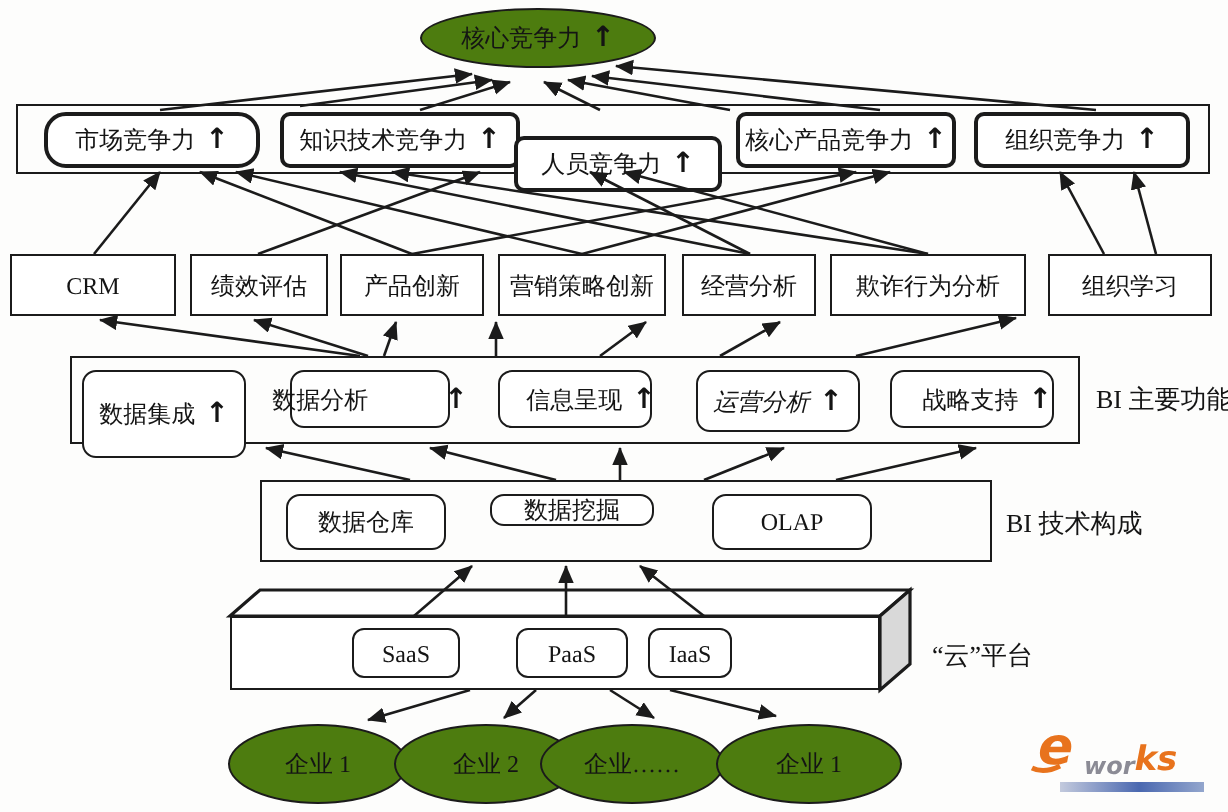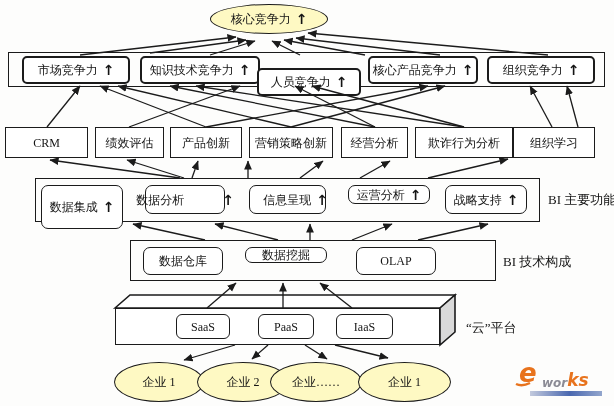--- a/index.html
+++ b/index.html
@@ -8,21 +8,21 @@
     font-family:"Liberation Serif","DejaVu Serif",serif;color:#141414;overflow:hidden;
   }
   .arrows{position:absolute;left:0;top:0;width:614px;height:406px;pointer-events:none;z-index:5;}
   .box{position:absolute;display:flex;align-items:center;justify-content:center;
        background:#fff;border:1.5px solid #1b1b1b;font-size:12px;line-height:1;
        white-space:nowrap;z-index:2;box-sizing:border-box;}
   .rounded{border-radius:7px;}
   .bold-border{border-width:2px;border-radius:5px;}
   .outer{position:absolute;border:1.6px solid #1b1b1b;background:transparent;z-index:1;box-sizing:border-box;}
   .ellipse{position:absolute;display:flex;align-items:center;justify-content:center;
-       border:1.5px solid #1b1b1b;border-radius:50%;background:#fef9c3;font-size:12px;
+       border:1.5px solid #1b1b1b;border-radius:50%;background:#4d7c0f;font-size:12px;
        white-space:nowrap;z-index:2;box-sizing:border-box;}
   .up{font-weight:bold;font-size:14px;margin-left:5px;font-family:"DejaVu Sans",sans-serif;}
   .caption{position:absolute;font-size:13px;white-space:nowrap;z-index:3;}
   .cloud-front{position:absolute;left:115px;top:308px;width:325px;height:37px;
        border:1.6px solid #1b1b1b;background:#fff;z-index:2;box-sizing:border-box;}
   .cloud-box{z-index:3;border-radius:6px;}
   
   .logo{position:absolute;left:512px;top:356px;width:100px;height:46px;z-index:4;
         font-family:"DejaVu Sans","Liberation Sans",sans-serif;}
   .logo-row{display:flex;align-items:flex-end;}
@@ -96,21 +96,21 @@
       <line x1="335" y1="345" x2="388" y2="358" marker-end="url(#ah)"></line>
     </g>
   </svg>
 
   <div class="ellipse" style="left:210px;top:4px;width:118px;height:30px;">
     <span>核心竞争力</span>
     <span class="up">↑</span>
   </div>
 
   <div class="outer" style="left:8px;top:52px;width:597px;height:35px;"></div>
-  <div class="box bold-border" style="left:22px;top:56px;width:108px;height:28px;">
+  <div class="box bold-border" style="left:22px;top:56px;width:108px;height:28px;border-radius:11px;">
     <span>市场竞争力</span>
       <span class="up">↑</span>
   </div>
   <div class="box bold-border" style="left:140px;top:56px;width:120px;height:28px;">
     <span>知识技术竞争力</span>
       <span class="up">↑</span>
   </div>
   <div class="box bold-border" style="left:257px;top:68px;width:104px;height:28px;">
     <span>人员竞争力</span>
       <span class="up">↑</span>
@@ -135,42 +135,42 @@
     </div>
   <div class="box" style="left:249px;top:127px;width:84px;height:31px;">
       <span>营销策略创新</span>
     </div>
   <div class="box" style="left:341px;top:127px;width:67px;height:31px;">
       <span>经营分析</span>
     </div>
   <div class="box" style="left:415px;top:127px;width:98px;height:31px;">
       <span>欺诈行为分析</span>
     </div>
-  <div class="box" style="left:513px;top:127px;width:82px;height:31px;">
+  <div class="box" style="left:524px;top:127px;width:82px;height:31px;">
       <span>组织学习</span>
     </div>
 
   <div class="outer" style="left:35px;top:178px;width:505px;height:44px;"></div>
   <div class="box rounded" style="left:41px;top:185px;width:82px;height:44px;border-width:1.8px;">
     <span>数据集成</span>
       <span class="up">↑</span>
   </div>
   <div class="box rounded" style="left:145px;top:185px;width:80px;height:29px;border-width:1.8px;gap:33px;">
     <span>数据分析</span>
       <span class="up">↑</span>
   </div>
   <div class="box rounded" style="left:249px;top:185px;width:77px;height:29px;border-width:1.8px;padding-left:16px;">
     <span>信息呈现</span>
       <span class="up">↑</span>
   </div>
-  <div class="box rounded" style="left:348px;top:185px;width:82px;height:19px;border-width:1.8px;">
+  <div class="box rounded" style="left:348px;top:185px;width:82px;height:31px;border-width:1.8px;font-style:italic;">
     <span>运营分析</span>
       <span class="up">↑</span>
   </div>
-  <div class="box rounded" style="left:445px;top:185px;width:82px;height:29px;border-width:1.8px;">
+  <div class="box rounded" style="left:445px;top:185px;width:82px;height:29px;border-width:1.8px;justify-content:flex-end;">
     <span>战略支持</span>
       <span class="up">↑</span>
   </div>
   <div class="caption" style="left:548px;top:191px;">BI 主要功能</div>
 
   <div class="outer" style="left:130px;top:240px;width:366px;height:41px;"></div>
   <div class="box rounded" style="left:143px;top:247px;width:80px;height:28px;">
       <span>数据仓库</span>
     </div>
   <div class="box rounded" style="left:245px;top:247px;width:82px;height:16px;">
@@ -181,21 +181,21 @@
     </div>
   <div class="caption" style="left:503px;top:253px;">BI 技术构成</div>
 
   <div class="cloud-front"></div>
   <div class="box rounded cloud-box" style="left:258px;top:314px;width:56px;height:25px;">
       <span>PaaS</span>
     </div>
   <div class="box rounded cloud-box" style="left:176px;top:314px;width:54px;height:25px;">
       <span>SaaS</span>
     </div>
-  <div class="box rounded cloud-box" style="left:336px;top:314px;width:57px;height:25px;">
+  <div class="box rounded cloud-box" style="left:324px;top:314px;width:42px;height:25px;">
       <span>IaaS</span>
     </div>
   <div class="caption" style="left:466px;top:319px;">“云”平台</div>
 
   <div class="ellipse" style="left:114px;top:362px;width:90px;height:40px;">
       <span>企业 1</span>
     </div>
   <div class="ellipse" style="left:197px;top:362px;width:92px;height:40px;">
       <span>企业 2</span>
     </div>

